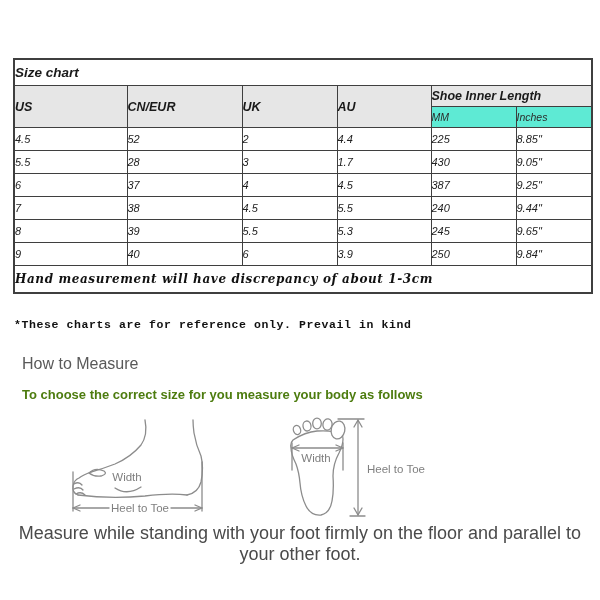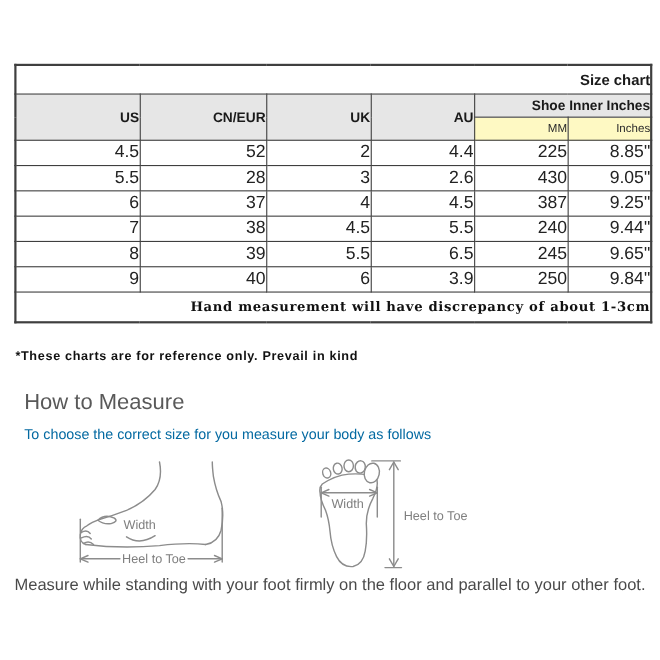--- a/index.html
+++ b/index.html
@@ -7,48 +7,48 @@
     width:600px;height:600px;background:#ffffff;position:relative;
     font-family:"Liberation Sans", sans-serif;color:#1a1a1a;overflow:hidden;
   }
   
   .size-table{
     position:absolute;left:13px;top:58px;width:578px;
     border-collapse:collapse;table-layout:fixed;
     border:2px solid #3f3f3f;
   }
   .size-table td{
-    border:1px solid #3f3f3f;text-align:right;vertical-align:middle;
-    padding:0;color:#1a1a1a;
+    border:1px solid #3f3f3f;text-align:left;vertical-align:middle;
+    padding:0;color:#1a1a1a;font-style:italic;
   }
   .row-title td{height:25px;font-size:13.5px;font-weight:bold;background:#ffffff;}
   .row-head td{height:20px;background:#e6e6e6;font-weight:bold;font-size:12.5px;}
-  .row-subhead td{height:20px;background:#fef9c3;font-size:10.5px;font-weight:normal;color:#2b2b2b;}
-  .row-data td{height:22px;font-size:16px;color:#222222;}
+  .row-subhead td{height:20px;background:#5eead4;font-size:10.5px;font-weight:normal;color:#2b2b2b;}
+  .row-data td{height:22px;font-size:11px;color:#222222;}
   .row-footnote td{
     height:26px;font-family:"DejaVu Serif", serif;font-weight:bold;
     font-size:12px;letter-spacing:0.6px;color:#111111;margin-top:38px;
   }
   
   .ref-note{
     position:absolute;left:14px;top:318px;
-    font-family:Liberation Sans, sans-serif;font-weight:bold;
+    font-family:Liberation Mono, monospace;font-weight:bold;
     font-size:11.5px;letter-spacing:0.6px;color:#111111;text-align:center;
   }
   .how-heading{
     position:absolute;left:22px;top:355px;
-    font-size:20px;color:#595959;
+    font-size:16px;color:#595959;
   }
   .how-intro{
     position:absolute;left:22px;top:387px;
-    font-size:13px;color:#0369a1;
+    font-size:13px;color:#4d7c0f;font-weight:bold;
   }
   .measure-footer{
     position:absolute;left:0;top:523px;width:600px;text-align:center;
-    font-size:15px;color:#4a4a4a;
+    font-size:18px;color:#4a4a4a;
   }
   
   .diagram-strip{position:absolute;left:55px;top:408px;width:460px;height:118px;}
   .diagram-strip path, .diagram-strip line, .diagram-strip ellipse{
     fill:none;stroke:#8c8c8c;stroke-width:1.3;stroke-linecap:round;stroke-linejoin:round;
   }
   .diagram-strip ellipse{fill:#ffffff;}
   .diagram-strip text{
     fill:#7f7f7f;font-family:"Liberation Sans", sans-serif;font-size:11.5px;stroke:none;
   }
@@ -67,40 +67,40 @@
   </colgroup>
   <tbody>
     <tr class="row-title">
       <td colspan="6">Size chart</td>
     </tr>
     <tr class="row-head">
       <td rowspan="2">US</td>
       <td rowspan="2">CN/EUR</td>
       <td rowspan="2">UK</td>
       <td rowspan="2">AU</td>
-      <td colspan="2">Shoe Inner Inches</td>
+      <td colspan="2">Shoe Inner Length</td>
     </tr>
     <tr class="row-subhead">
       <td>MM</td>
       <td>Inches</td>
     </tr>
 
     <tr class="row-data">
       <td>4.5</td>
       <td>52</td>
       <td>2</td>
       <td>4.4</td>
       <td>225</td>
       <td>8.85"</td>
     </tr>
     <tr class="row-data">
       <td>5.5</td>
       <td>28</td>
       <td>3</td>
-      <td>2.6</td>
+      <td>1.7</td>
       <td>430</td>
       <td>9.05"</td>
     </tr>
     <tr class="row-data">
       <td>6</td>
       <td>37</td>
       <td>4</td>
       <td>4.5</td>
       <td>387</td>
       <td>9.25"</td>
@@ -110,21 +110,21 @@
       <td>38</td>
       <td>4.5</td>
       <td>5.5</td>
       <td>240</td>
       <td>9.44"</td>
     </tr>
     <tr class="row-data">
       <td>8</td>
       <td>39</td>
       <td>5.5</td>
-      <td>6.5</td>
+      <td>5.3</td>
       <td>245</td>
       <td>9.65"</td>
     </tr>
     <tr class="row-data">
       <td>9</td>
       <td>40</td>
       <td>6</td>
       <td>3.9</td>
       <td>250</td>
       <td>9.84"</td>

